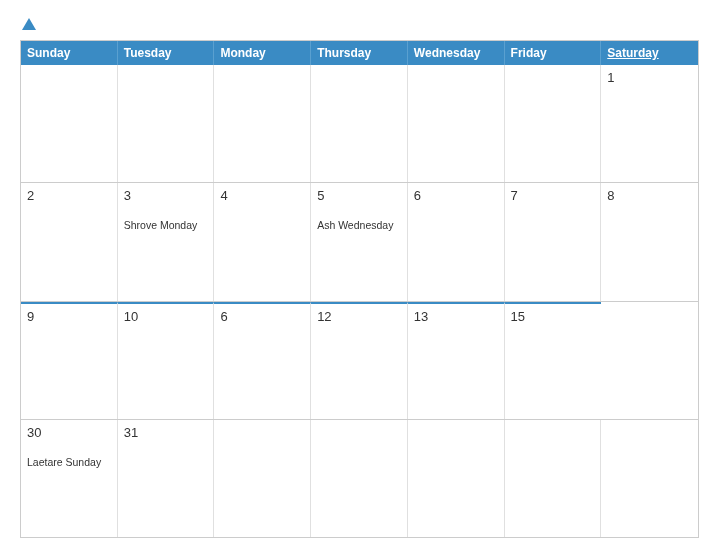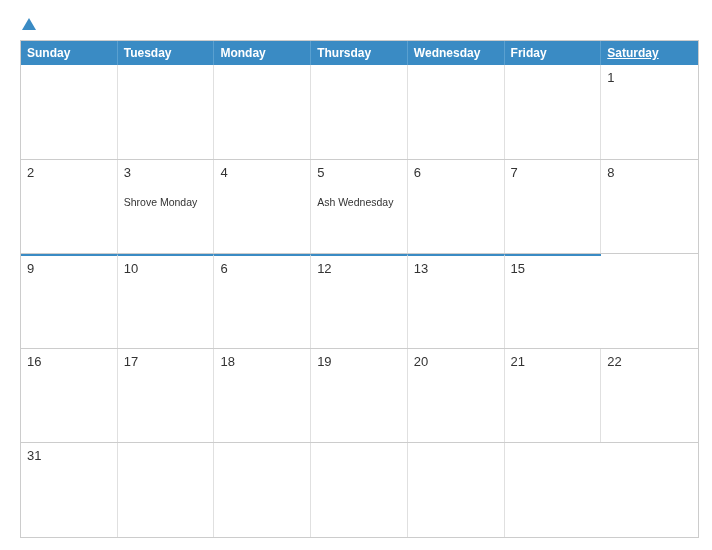--- a/index.html
+++ b/index.html
@@ -217,42 +217,23 @@
           </div>
           <div class="cal-cell">
             <span class="day-num">13</span>
           </div>
           <div class="cal-cell">
             <span class="day-num">15</span>
           </div>
         </div>
         <div class="cal-week">
           <div class="cal-cell">
-            <span class="day-num">16</span>
-          </div>
-          <div class="cal-cell">
-            <span class="day-num">17</span>
-          </div>
-          <div class="cal-cell">
-            <span class="day-num">18</span>
-          </div>
-          <div class="cal-cell">
-            <span class="day-num">19</span>
-          </div>
-          <div class="cal-cell">
-            <span class="day-num">20</span>
-          </div>
-          <div class="cal-cell">
-            <span class="day-num">21</span>
-          </div>
-          <div class="cal-cell">
-            <span class="day-num">22</span>
-          </div>
-        </div>
-        <div class="cal-week">
+            <span class="day-num">30</span>
+            <span class="event-text">Laetare Sunday</span>
+          </div>
           <div class="cal-cell">
             <span class="day-num">31</span>
           </div>
           <div class="cal-cell empty"></div>
           <div class="cal-cell empty"></div>
           <div class="cal-cell empty"></div>
           <div class="cal-cell empty"></div>
           <div class="cal-cell empty"></div>
         </div>
       </div>

